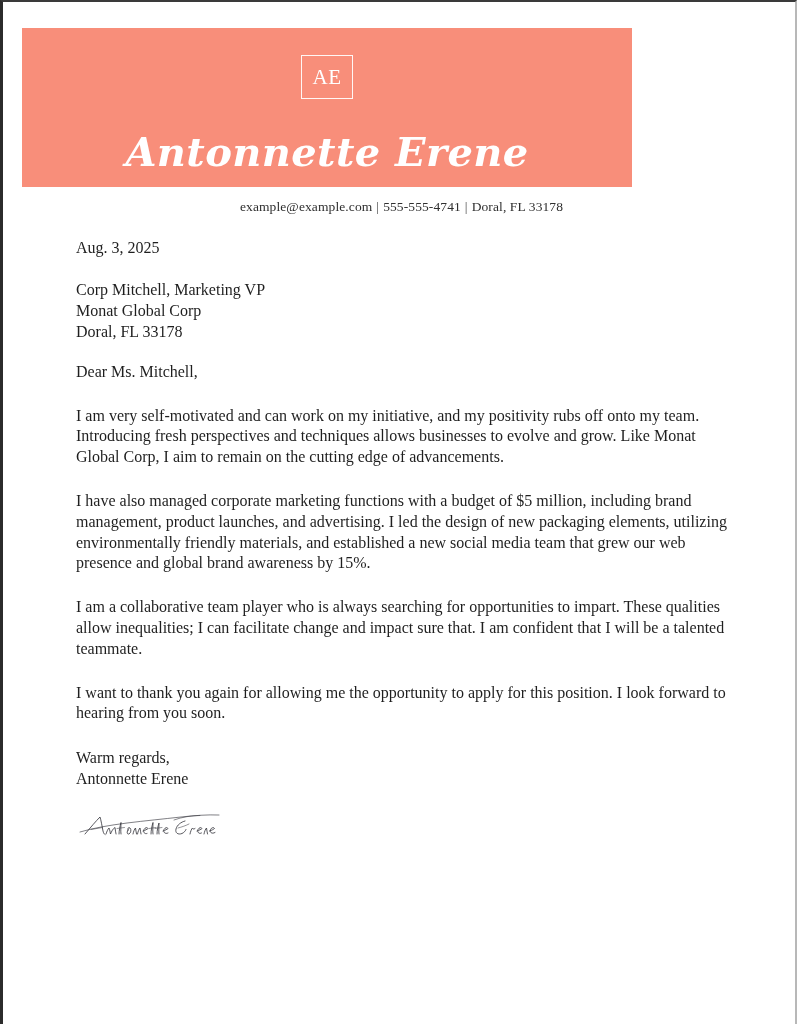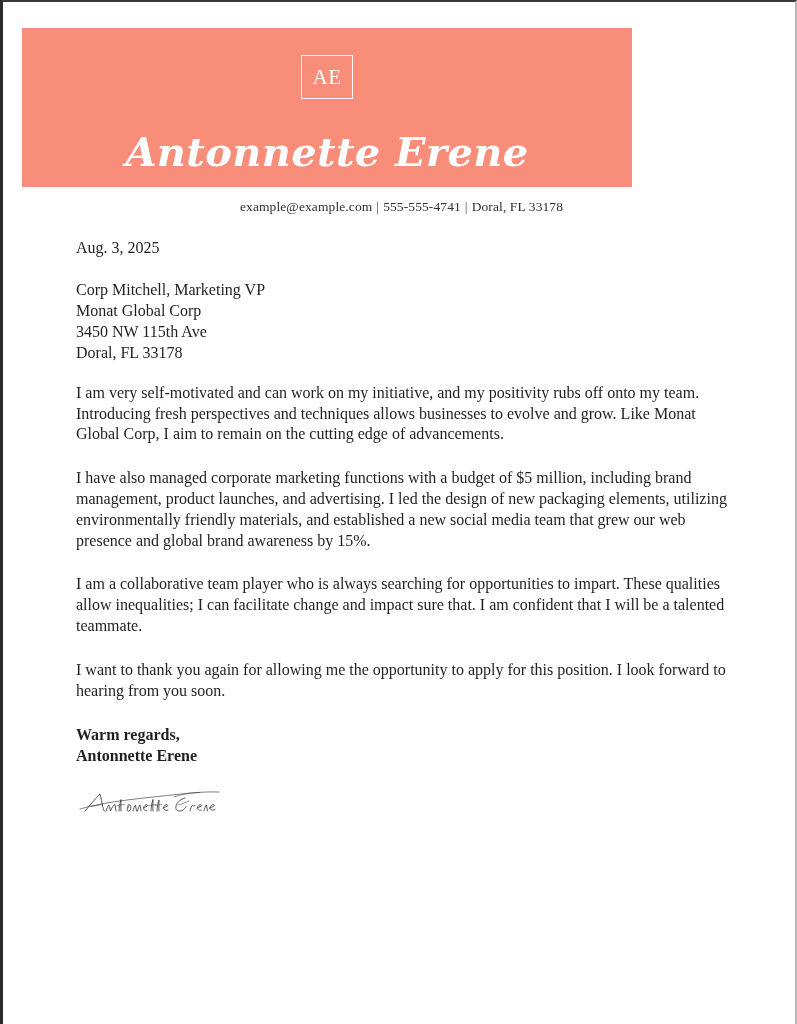--- a/index.html
+++ b/index.html
@@ -117,21 +117,20 @@
   .body-paragraph {
     margin: 0 0 23px 0;
     text-align: left;
   }
 
   .closing-block {
     margin: 0;
   }
   .closing-block div {
     line-height: 21px;
-    font-weight: bold;
   }
 
   
   .signature {
     margin-top: 20px;
     width: 160px;
     height: 34px;
   }
   .signature svg {
     display: block;
@@ -155,24 +154,24 @@
     <span>example@example.com</span><span class="contact-sep">|</span><span>555-555-4741</span><span class="contact-sep">|</span><span>Doral, FL 33178</span>
   </div>
 
   <div class="letter">
 
     <div class="date-line">Aug. 3, 2025</div>
 
     <div class="recipient-block">
       <div>Corp Mitchell, Marketing VP</div>
       <div>Monat Global Corp</div>
-      <div>3450 NW 115th Ave</div>
       <div>Doral, FL 33178</div>
     </div>
 
+    <div class="salutation">Dear Ms. Mitchell,</div>
 
     <p class="body-paragraph">I am very self-motivated and can work on my initiative, and my positivity rubs off onto my team. Introducing fresh perspectives and techniques allows businesses to evolve and grow. Like Monat Global Corp, I aim to remain on the cutting edge of advancements.</p>
     <p class="body-paragraph">I have also managed corporate marketing functions with a budget of $5 million, including brand management, product launches, and advertising. I led the design of new packaging elements, utilizing environmentally friendly materials, and established a new social media team that grew our web presence and global brand awareness by 15%.</p>
     <p class="body-paragraph">I am a collaborative team player who is always searching for opportunities to impart. These qualities allow inequalities; I can facilitate change and impact sure that. I am confident that I will be a talented teammate.</p>
     <p class="body-paragraph">I want to thank you again for allowing me the opportunity to apply for this position. I look forward to hearing from you soon.</p>
 
     <div class="closing-block">
       <div>Warm regards,</div>
       <div>Antonnette Erene</div>
     </div>

